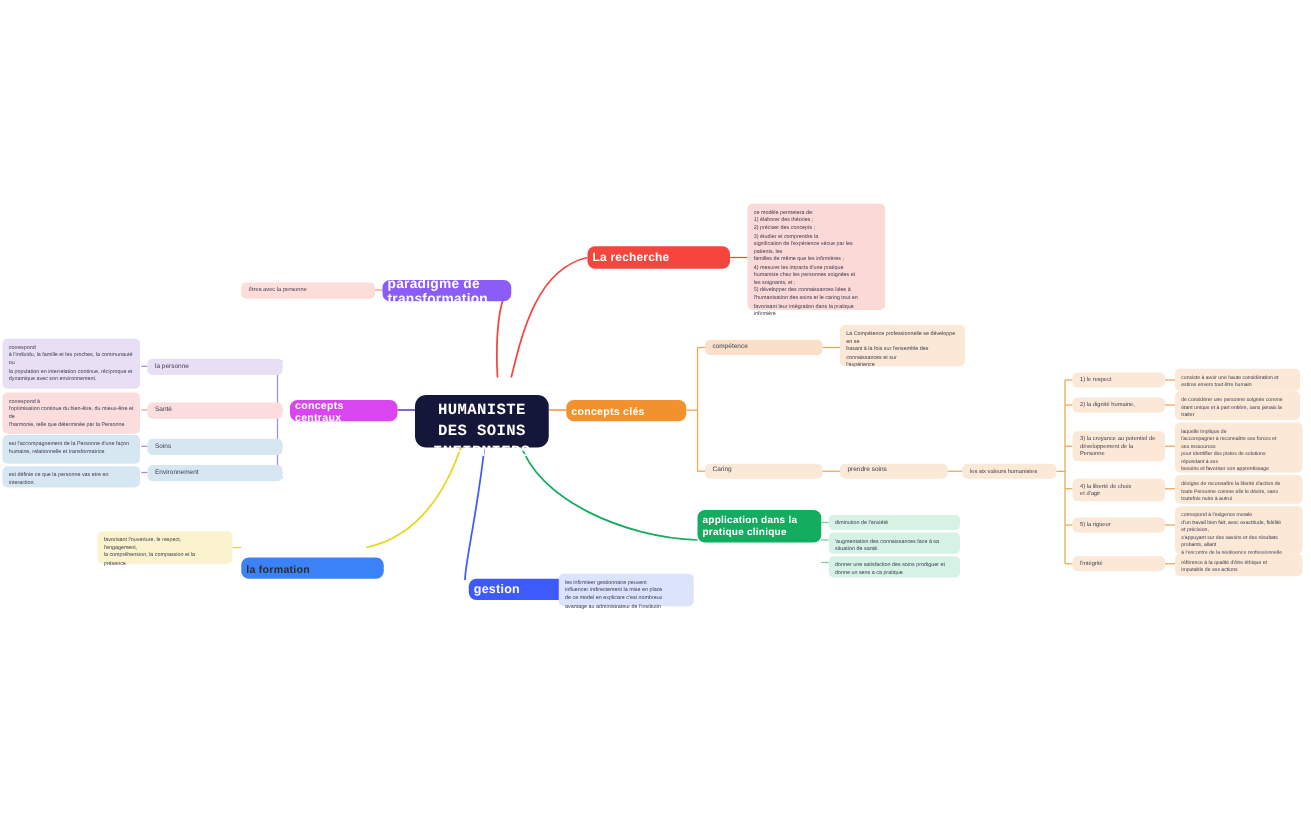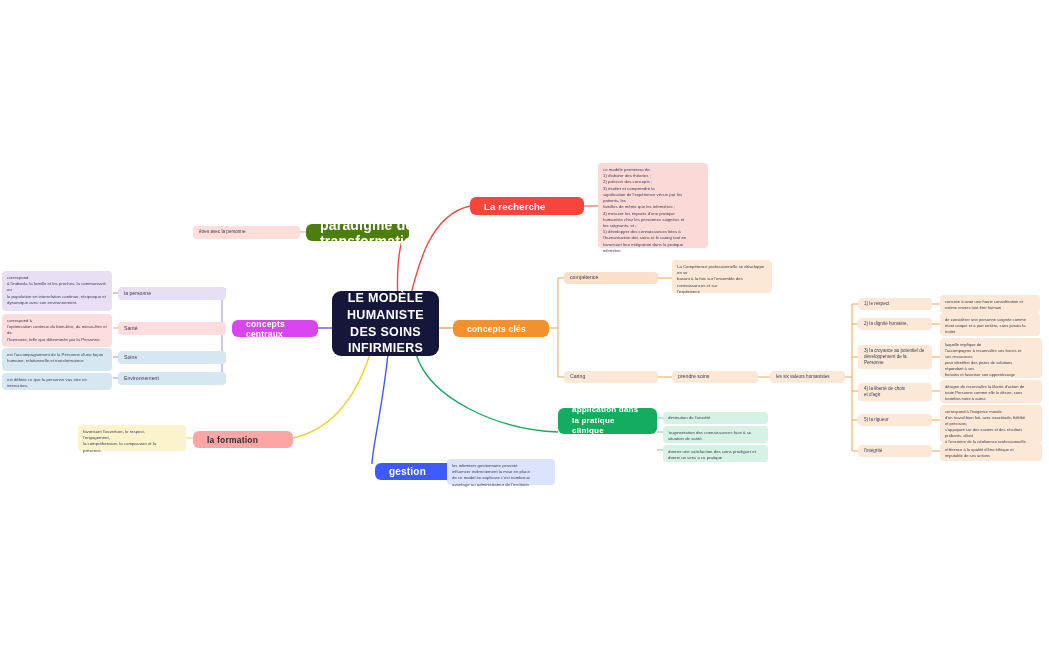--- a/index.html
+++ b/index.html
@@ -21,21 +21,21 @@
     display:flex;align-items:center;justify-content:center;
     text-align:center;
     font-weight:bold;font-size:12.5px;line-height:1.35;
     letter-spacing:.3px;
     padding:6px 8px;
   }
   
   .branch{
     color:#ffffff;font-weight:bold;font-size:9.5px;
     display:flex;align-items:center;
-    padding:0 14px;border-radius:6px;
+    padding:0 4px;border-radius:6px;
     letter-spacing:.2px;
   }
   
   .sub{
     font-size:5.2px;color:#3c3c50;
     display:flex;align-items:center;
     padding:0 6px;border-radius:4px;
     line-height:1.35;
   }
   
@@ -101,41 +101,41 @@
     <path d="M657 432 L 663 432" stroke="#72cfa2" stroke-width="1" fill="none"></path>
     <path d="M657 450 L 663 450" stroke="#72cfa2" stroke-width="1" fill="none"></path>
 
     <path d="M388 354 C 382 410, 372 450, 372 464" stroke="#3d5afe" stroke-width="1.4" fill="none"></path>
     <path d="M437 471 L 447 471" stroke="#8a9dfd" stroke-width="1" fill="none"></path>
 
     <path d="M370 354 C 355 400, 330 430, 293 438" stroke="#ead51f" stroke-width="1.4" fill="none"></path>
     <path d="M193 438 L 186 438" stroke="#e0cf5a" stroke-width="1" fill="none"></path>
   </svg>
 
-  <div class="node central" style="left:332px;top:291px;width:107px;height:65px;">LE MODÈLE
+  <div class="node central" style="left:332px;top:316px;width:107px;height:42px;font-family:Liberation Mono, monospace;">LE MODÈLE
 HUMANISTE DES
 SOINS INFIRMIERS</div>
 
   <div class="node branch" style="left:470px;top:197px;width:114px;height:18px;background:#f5453c;">La recherche</div>
   <div class="node leaf" style="left:598px;top:163px;width:110px;height:85px;background:#fbd9d7;">ce modèle permetera de:
 1) élaborer des théories ;
 2) préciser des concepts ;
 3) étudier et comprendre la
 signification de l'expérience vécue par les
 patients, les
 familles de même que les infirmières ;
 4) mesurer les impacts d'une pratique
 humaniste chez les personnes soignées et
 les soignants, et ;
 5) développer des connaissances liées à
 l'humanisation des soins et le caring tout en
 favorisant leur intégration dans la pratique
 infirmière</div>
 
-  <div class="node branch" style="left:306px;top:224px;width:103px;height:17px;background:#4d7c0f;font-size:14px;">paradigme de transformation</div>
+  <div class="node branch" style="left:306px;top:224px;width:103px;height:17px;background:#8b5cf6;font-size:11px;">paradigme de transformation</div>
   <div class="node sub" style="left:193px;top:226px;width:107px;height:13px;background:#fbddda;font-size:4.6px;">êtres avec la personne</div>
 
   <div class="node branch" style="left:232px;top:320px;width:86px;height:17px;background:#d946ef;font-size:8.5px;">concepts centraux</div>
 
   <div class="node sub" style="left:118px;top:287px;width:108px;height:13px;background:#e8dff5;">la personne</div>
   <div class="node leaf" style="left:2px;top:271px;width:110px;height:40px;background:#e8dff5;">correspond
 à l'individu, la famille et les proches, la communauté ou
 la population en interrelation continue, réciproque et
 dynamique avec son environnement.</div>
 
@@ -200,19 +200,19 @@
   <div class="node leaf" style="left:663px;top:412px;width:105px;height:12px;background:#d6f2e4;padding-top:3px;">diminution de l'anxiété</div>
   <div class="node leaf" style="left:663px;top:426px;width:105px;height:17px;background:#d6f2e4;">'augmentation des connaissances face à sa situation de santé.</div>
   <div class="node leaf" style="left:663px;top:445px;width:105px;height:17px;background:#d6f2e4;">donner une satisfaction des soins prodiguer et donne un sens a ca pratique</div>
 
   <div class="node branch" style="left:347px;top:463px;width:90px;height:17px;background:#3d5afe;font-size:10px;margin-left:28px;">gestion</div>
   <div class="node leaf" style="left:447px;top:459px;width:108px;height:26px;background:#dce3fd;">les infirmieer gestionnaire peuvent
 influencer indirectement la mise en place
 de ce model en explicare c'est nombreux
 avantage au administrateur de l'institutin</div>
 
-  <div class="node branch" style="left:193px;top:431px;width:100px;height:17px;background:#fca5a5;color:#2d2d2d;font-size:8.5px;">la formation</div>
+  <div class="node branch" style="left:193px;top:446px;width:114px;height:17px;background:#3b82f6;color:#2d2d2d;font-size:8.5px;">la formation</div>
   <div class="node leaf" style="left:78px;top:425px;width:108px;height:26px;background:#faf3cd;">favorisant l'ouverture, le respect,
 l'engagement,
 la compréhension, la compassion et la
 présence.</div>
 
 </div>
 
 </body></html>

